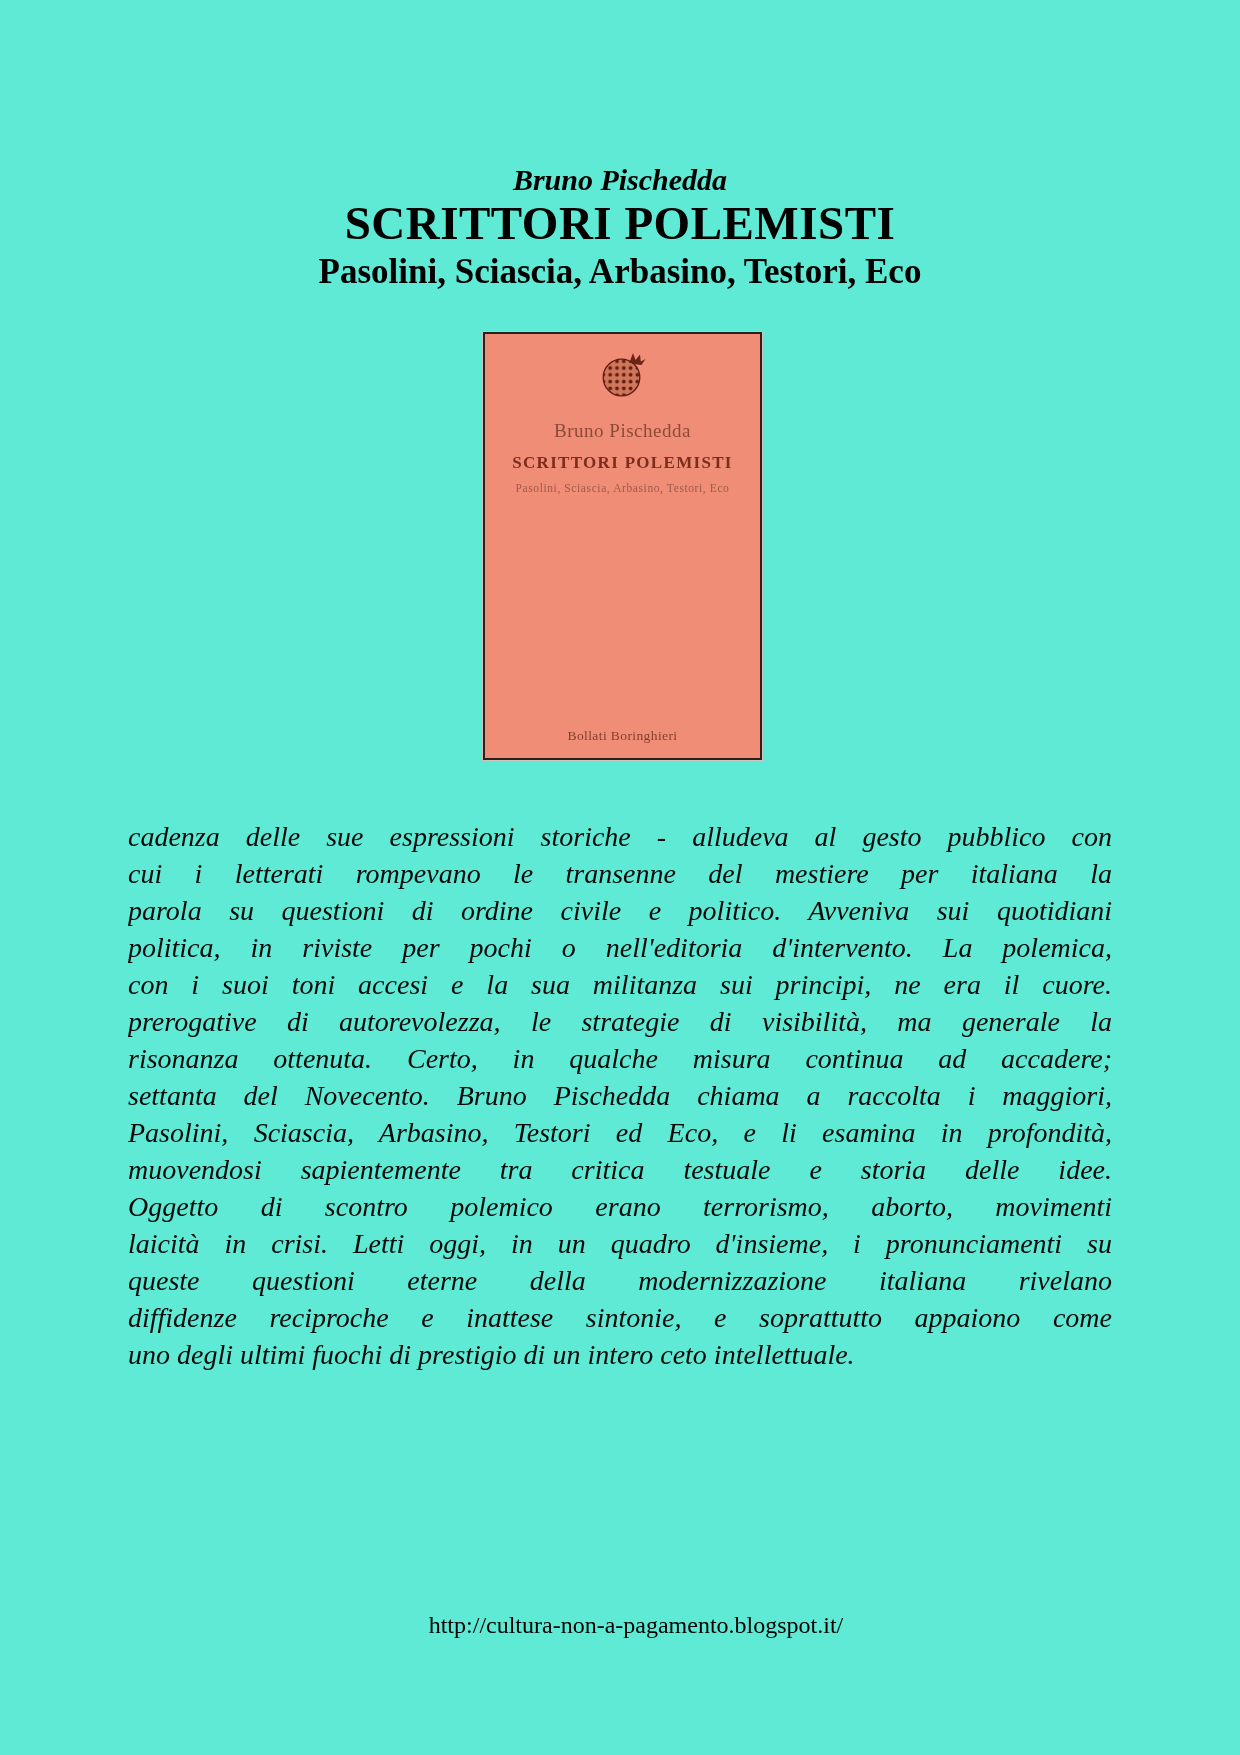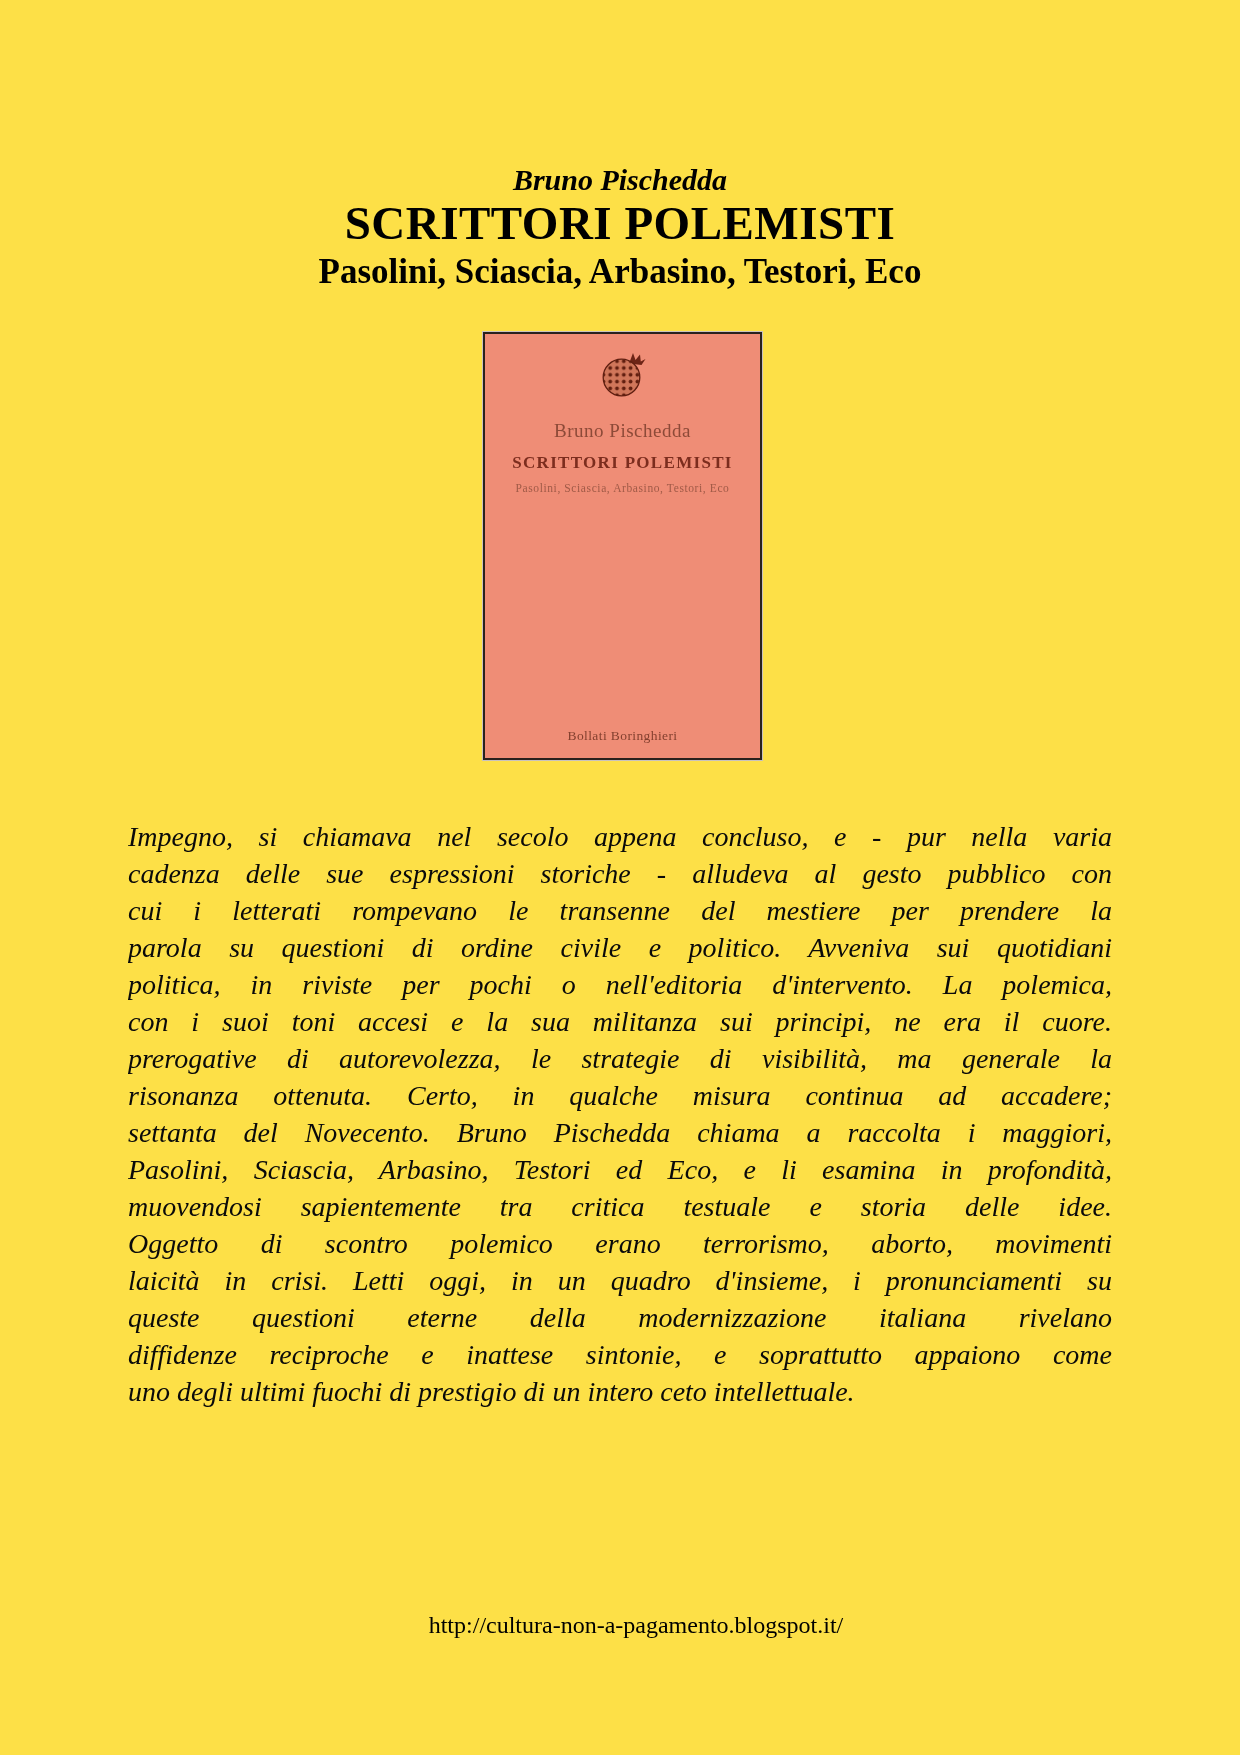--- a/index.html
+++ b/index.html
@@ -1,20 +1,20 @@
 <!DOCTYPE html>
 <html><head>
 <meta charset="utf-8">
 <style>
   html, body { margin: 0; padding: 0; background: #ffffff; }
   .page {
     position: relative;
     width: 1240px;
     height: 1755px;
-    background: #fde047;
+    background: #5eead4;
     font-family: "Liberation Serif", "DejaVu Serif", serif;
     color: #000000;
     overflow: hidden;
   }
 
   
   .hdr-author {
     position: absolute;
     top: 163px; left: 0; width: 100%;
     text-align: center;
@@ -135,23 +135,22 @@
         <circle cx="21.5" cy="26.5" r="18.3" fill="url(#dotp)"></circle>
       </svg>
     </div>
     <div class="cover-author">Bruno Pischedda</div>
     <div class="cover-title">SCRITTORI POLEMISTI</div>
     <div class="cover-subtitle">Pasolini, Sciascia, Arbasino, Testori, Eco</div>
     <div class="cover-publisher">Bollati Boringhieri</div>
   </div>
 
   <div class="body-text">
-      <div class="body-line">Impegno, si chiamava nel secolo appena concluso, e - pur nella varia</div>
       <div class="body-line">cadenza delle sue espressioni storiche - alludeva al gesto pubblico con</div>
-      <div class="body-line">cui i letterati rompevano le transenne del mestiere per prendere la</div>
+      <div class="body-line">cui i letterati rompevano le transenne del mestiere per italiana la</div>
       <div class="body-line">parola su questioni di ordine civile e politico. Avveniva sui quotidiani</div>
       <div class="body-line">politica, in riviste per pochi o nell'editoria d'intervento. La polemica,</div>
       <div class="body-line">con i suoi toni accesi e la sua militanza sui principi, ne era il cuore.</div>
       <div class="body-line">prerogative di autorevolezza, le strategie di visibilità, ma generale la</div>
       <div class="body-line">risonanza ottenuta. Certo, in qualche misura continua ad accadere;</div>
       <div class="body-line">settanta del Novecento. Bruno Pischedda chiama a raccolta i maggiori,</div>
       <div class="body-line">Pasolini, Sciascia, Arbasino, Testori ed Eco, e li esamina in profondità,</div>
       <div class="body-line">muovendosi sapientemente tra critica testuale e storia delle idee.</div>
       <div class="body-line">Oggetto di scontro polemico erano terrorismo, aborto, movimenti</div>
       <div class="body-line">laicità in crisi. Letti oggi, in un quadro d'insieme, i pronunciamenti su</div>

